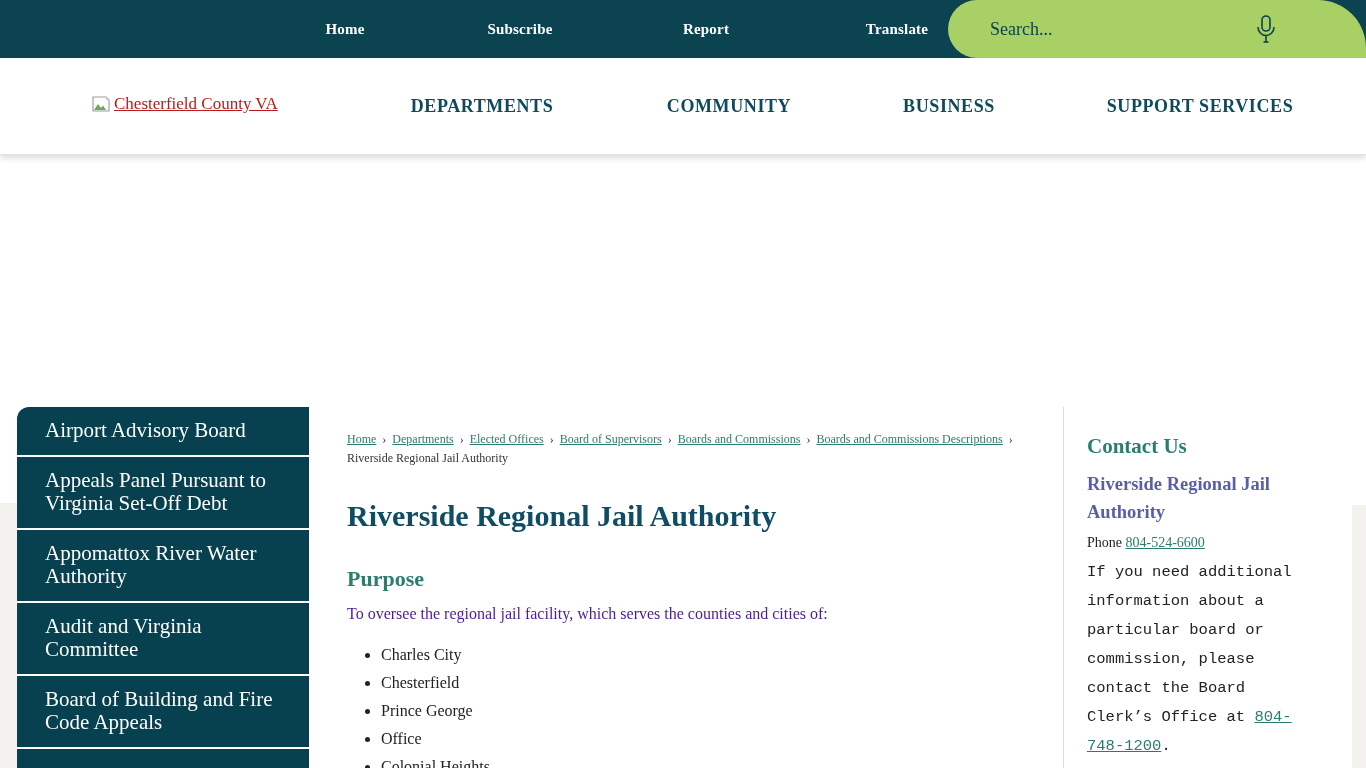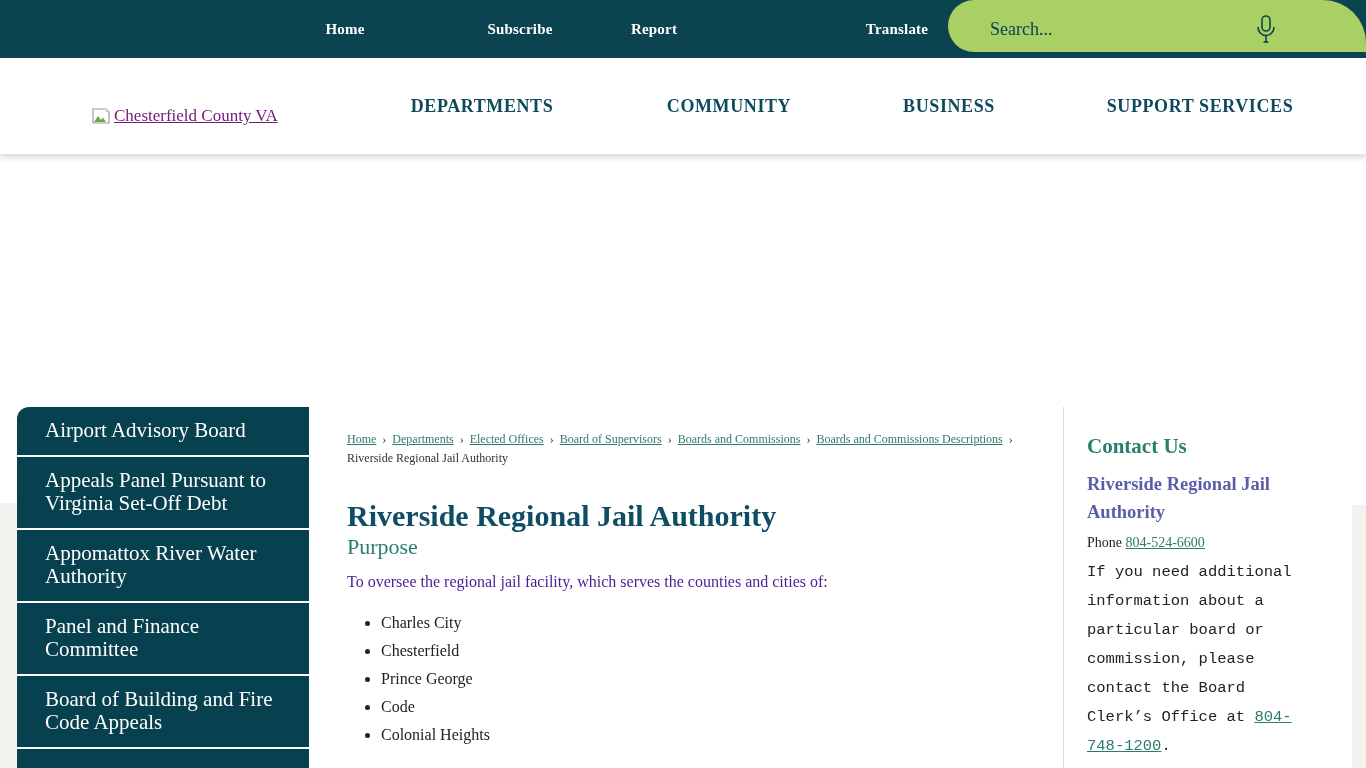--- a/index.html
+++ b/index.html
@@ -7,43 +7,43 @@
   body { font-family: "Liberation Serif", "DejaVu Serif", serif; }
   .page { position: relative; width: 1366px; height: 768px; overflow: hidden; background: #ffffff; }
 
   
   .topbar { position: absolute; left: 0; top: 0; width: 1366px; height: 58px; background: #0B4351; z-index: 30; }
   .topbar a.tlink {
     position: absolute; top: 0; line-height: 58px; transform: translateX(-50%);
     color: #ffffff; font-weight: bold; font-size: 15px; text-decoration: none; letter-spacing: 0.2px;
     cursor: pointer;
   }
-  .tl-0 { left: 345px; } .tl-1 { left: 520px; } .tl-2 { left: 654px; } .tl-3 { left: 897px; }
+  .tl-0 { left: 345px; } .tl-1 { left: 520px; } .tl-2 { left: 706px; } .tl-3 { left: 897px; }
 
   .search-pill {
-    position: absolute; left: 948px; top: 0; width: 418px; height: 52px;
+    position: absolute; left: 948px; top: 0; width: 418px; height: 58px;
     background: #A9D064; border-radius: 29px 48px 0 29px;
   }
   .search-pill input {
     position: absolute; left: 42px; top: 0; width: 290px; height: 58px;
     background: transparent; border: none; outline: none;
     font-family: "Liberation Serif", "DejaVu Serif", serif;
     font-size: 18px; color: #0B4351;
   }
   .search-pill input::placeholder { color: #0B4351; opacity: 1; }
   .mic { position: absolute; right: 88px; top: 14px; width: 24px; height: 32px; cursor: pointer; }
 
   
   .mainheader {
     position: absolute; left: 0; top: 58px; width: 1366px; height: 97px; background: #ffffff;
     border-bottom: 1px solid #e2e2e2; box-shadow: 0 3px 6px rgba(0,0,0,0.14); z-index: 20;
   }
   .logo {
     position: absolute; left: 92px; top: 36px; display: flex; align-items: center; gap: 2px;
-    color: #701a75; font-size: 17px; text-decoration: underline; cursor: pointer; white-space: nowrap; margin-top: 12px;
+    color: #b91c1c; font-size: 17px; text-decoration: underline; cursor: pointer; white-space: nowrap;
   }
   .logo .brokenicon { display: inline-block; width: 20px; height: 17px; }
   .mainnav a {
     position: absolute; top: 0; line-height: 96px; transform: translateX(-50%);
     color: #0E4A5C; font-weight: bold; font-size: 18px; letter-spacing: 0.6px;
     text-decoration: none; cursor: pointer; white-space: nowrap;
   }
   .mn-0 { left: 482px; } .mn-1 { left: 729px; } .mn-2 { left: 949px; } .mn-3 { left: 1200px; text-align: center; }
 
   
@@ -68,21 +68,21 @@
     position: absolute; left: 347px; top: 430px; width: 700px;
     font-size: 12px; line-height: 19px; color: #333333; z-index: 5;
   }
   .breadcrumb a { color: #2B7B6E; text-decoration: underline; cursor: pointer; }
   .breadcrumb .sep { color: #333333; padding: 0 3px; }
   .breadcrumb .current { color: #333333; }
 
   
   .content { position: absolute; left: 347px; top: 498px; width: 700px; z-index: 5; }
   .content h1 { color: #0F4D64; font-size: 30px; line-height: 36px; font-weight: bold; }
-  .content h2 { color: #2A7E6F; font-size: 22px; font-weight: normal; }
+  .content h2 { color: #2A7E6F; font-size: 22px; font-weight: bold; margin-top: 32px; }
   .content p.intro { color: #4c1d95; font-size: 16px; margin-top: 13px; }
   .content ul { margin-top: 22px; padding-left: 34px; color: #222222; }
   .content ul li { font-size: 16px; line-height: 20px; margin-bottom: 8px; }
 
   
   .vdivider { position: absolute; left: 1063px; top: 407px; width: 1px; height: 361px; background: #dbdbdb; z-index: 4; }
   .rightcol { position: absolute; left: 1087px; top: 434px; width: 232px; z-index: 5; }
   .rightcol h3.contact { color: #2A7E6F; font-size: 21px; font-weight: bold; }
   .rightcol .orgname { color: #5A5EA8; font-size: 18.5px; font-weight: bold; line-height: 28px; margin-top: 11px; }
   .rightcol .phoneline { margin-top: 9px; font-size: 14px; color: #222222; }
@@ -132,21 +132,21 @@
     </nav>
   </header>
 
   <div class="gray-strip gs-left"></div>
   <div class="gray-strip gs-right"></div>
 
   <aside class="sidebar">
     <a class="item">Airport Advisory Board</a>
     <a class="item">Appeals Panel Pursuant to Virginia Set-Off Debt</a>
     <a class="item">Appomattox River Water Authority</a>
-    <a class="item">Panel and Finance Committee</a>
+    <a class="item">Audit and Virginia Committee</a>
     <a class="item">Board of Building and Fire Code Appeals</a>
     <a class="item">Board of Zoning Appeals</a>
   </aside>
 
   <nav class="breadcrumb">
     <a>Home</a>
     <span class="sep">›</span>
     <a>Departments</a>
     <span class="sep">›</span>
     <a>Elected Offices</a>
@@ -161,21 +161,21 @@
   </nav>
 
   <main class="content">
     <h1>Riverside Regional Jail Authority</h1>
     <h2>Purpose</h2>
     <p class="intro">To oversee the regional jail facility, which serves the counties and cities of:</p>
     <ul>
       <li>Charles City</li>
       <li>Chesterfield</li>
       <li>Prince George</li>
-      <li>Code</li>
+      <li>Office</li>
       <li>Colonial Heights</li>
     </ul>
   </main>
 
   <div class="vdivider"></div>
   <aside class="rightcol">
     <h3 class="contact">Contact Us</h3>
     <div class="orgname">Riverside Regional Jail Authority</div>
     <div class="phoneline">
       <span>Phone </span><a>804-524-6600</a>

